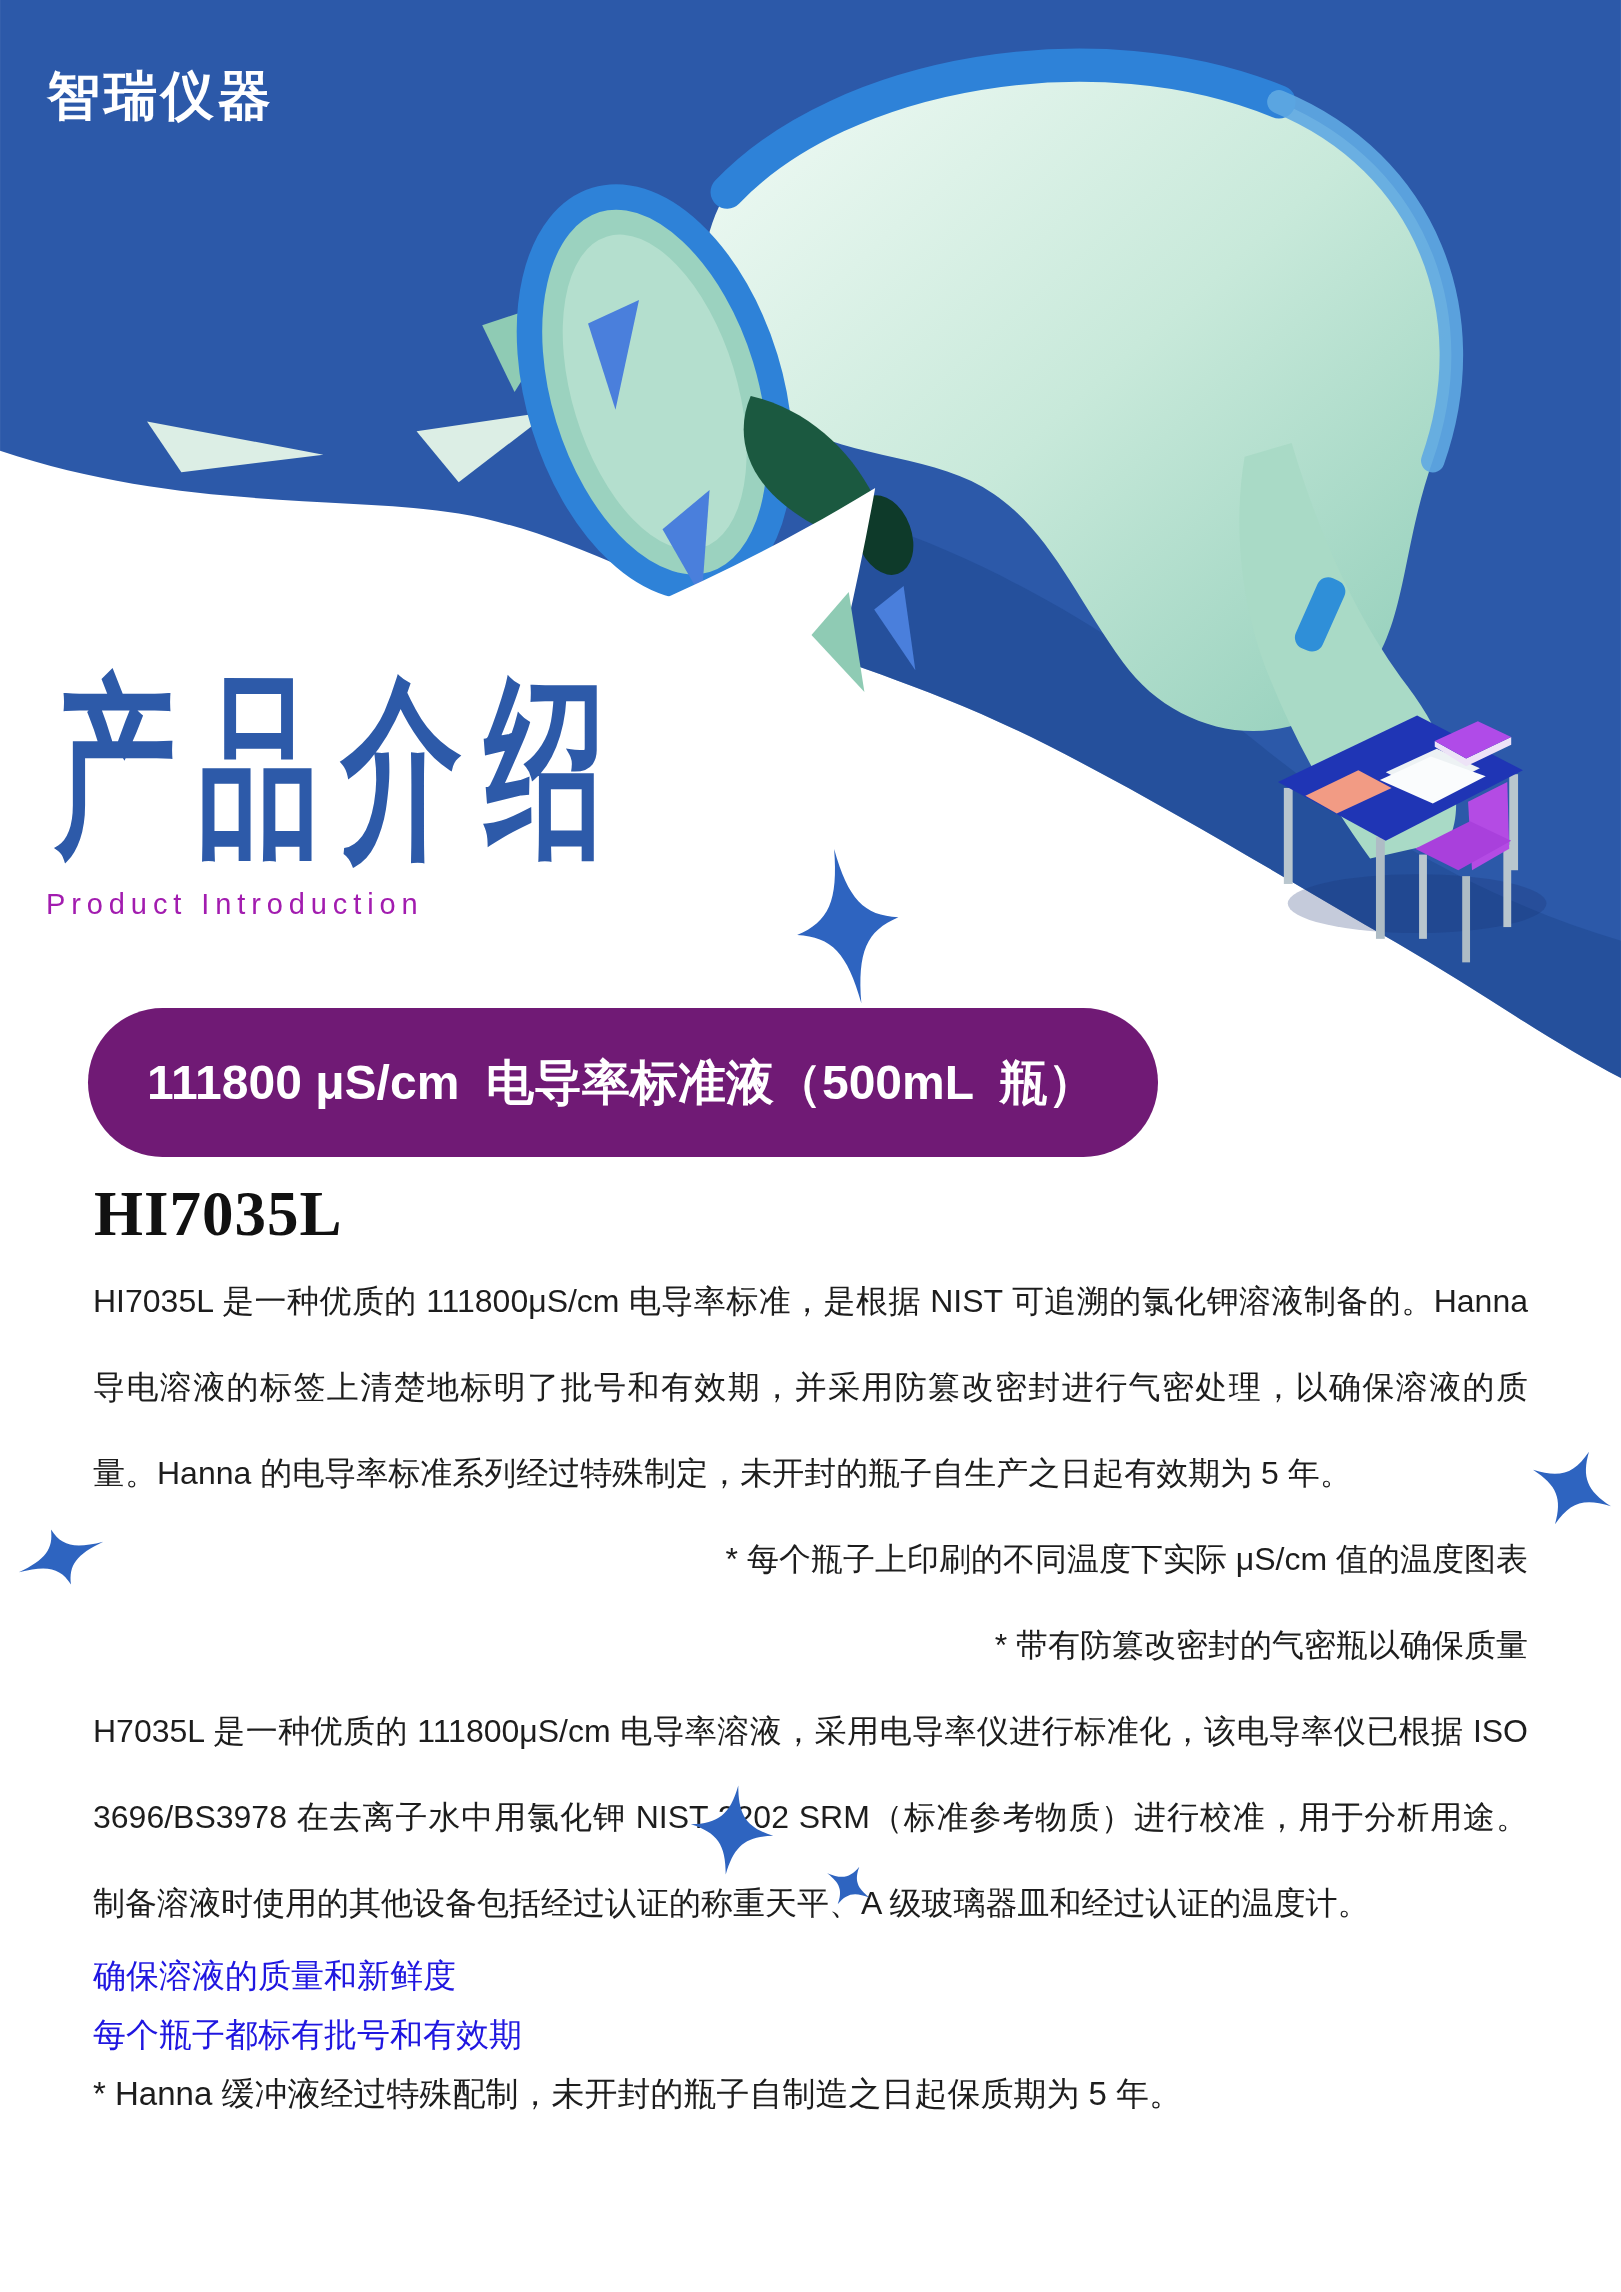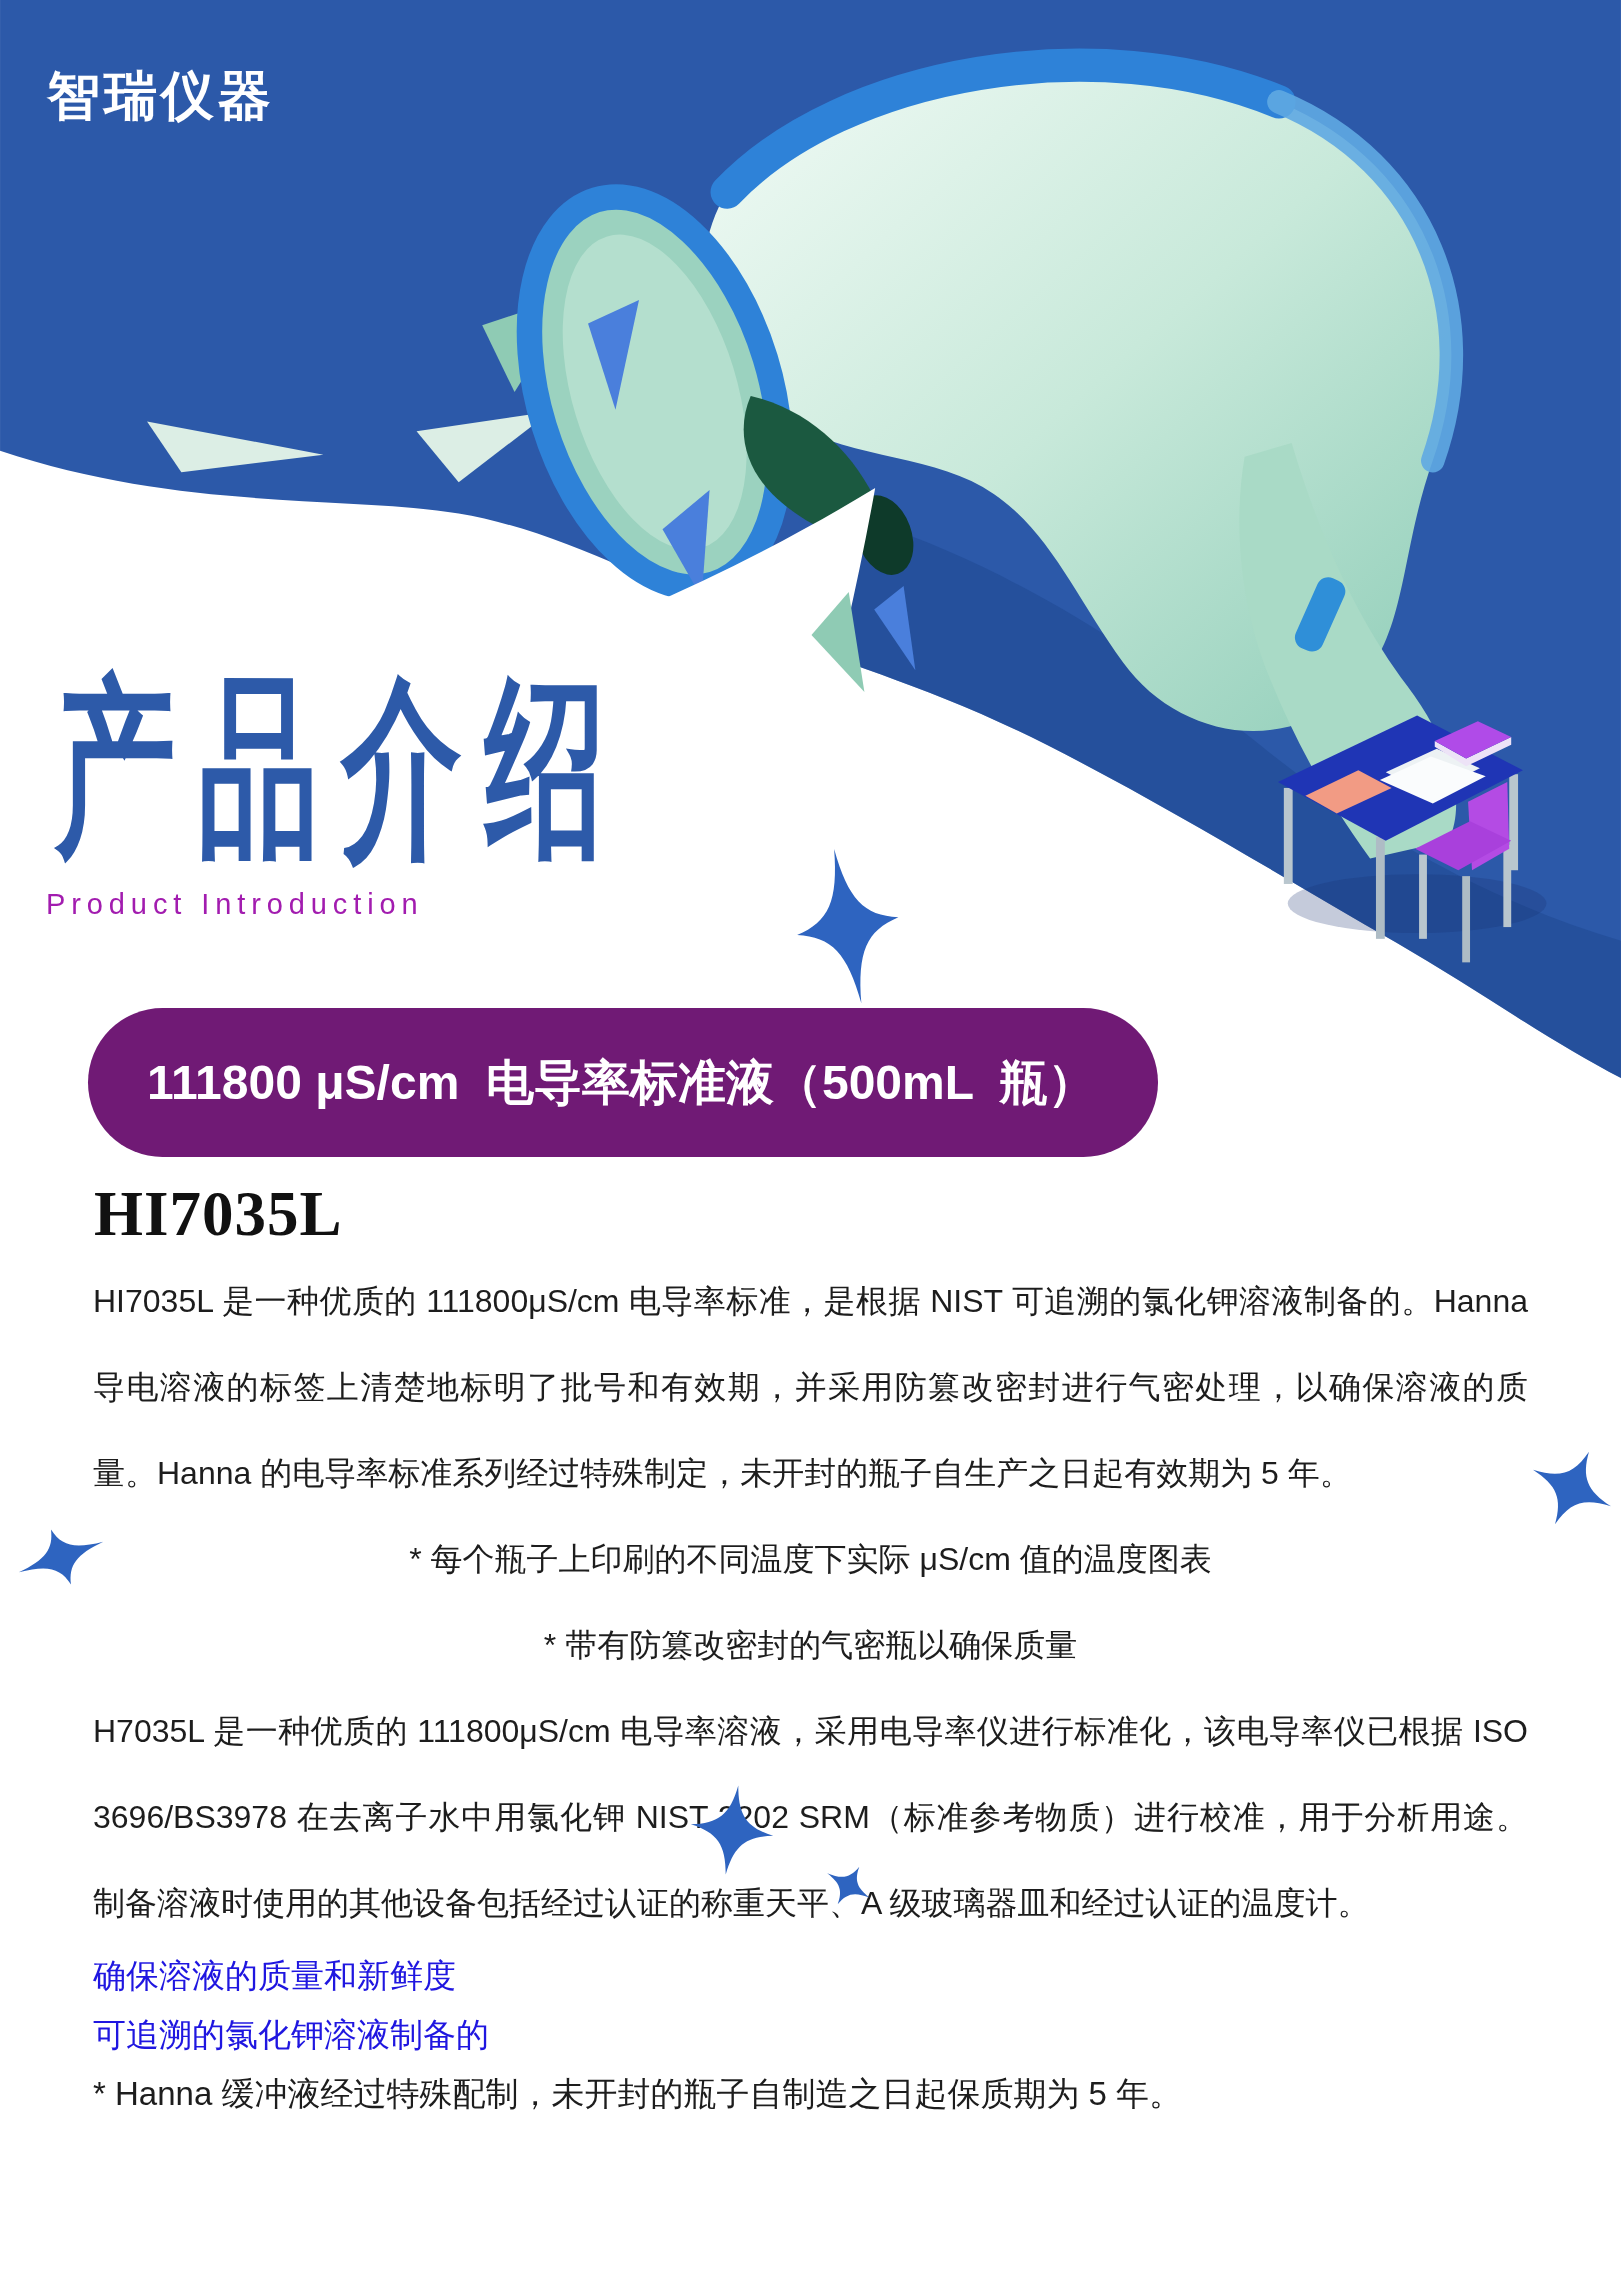--- a/index.html
+++ b/index.html
@@ -37,21 +37,21 @@
   .model{
     position:absolute;top:1178px;left:94px;z-index:2;
     font-family:"Liberation Serif","DejaVu Serif",serif;
     font-size:63px;font-weight:700;color:#111111;letter-spacing:1px;
   }
   .body-text{
     position:absolute;top:1258px;left:93px;width:1435px;z-index:2;
     font-size:32px;line-height:86px;color:#1d1d1d;
   }
   .body-text p{margin:0;text-align:justify;}
-  .body-text .bullet{text-align:center;}
+  .body-text .bullet{text-align:right;}
   .features{
     position:absolute;top:1946px;left:93px;width:1435px;z-index:2;
     font-size:33px;line-height:59px;
   }
   .feature-title{color:#1F16E0;}
   .feature-item{color:#1d1d1d;}
   .sparkle{position:absolute;z-index:5;pointer-events:none;}
   .sp-left{left:11.8px;top:1515px;}
   .sp-right{left:1525px;top:1443px;}
   .sp-nist{left:684px;top:1782px;}
@@ -151,16 +151,16 @@
 
 <div class="body-text">
   <p>HI7035L 是一种优质的 111800μS/cm 电导率标准，是根据 NIST 可追溯的氯化钾溶液制备的。Hanna 导电溶液的标签上清楚地标明了批号和有效期，并采用防篡改密封进行气密处理，以确保溶液的质量。Hanna 的电导率标准系列经过特殊制定，未开封的瓶子自生产之日起有效期为 5 年。</p>
   <p class="bullet">* 每个瓶子上印刷的不同温度下实际 μS/cm 值的温度图表</p>
   <p class="bullet">* 带有防篡改密封的气密瓶以确保质量</p>
   <p>H7035L 是一种优质的 111800μS/cm 电导率溶液，采用电导率仪进行标准化，该电导率仪已根据 ISO 3696/BS3978 在去离子水中用氯化钾 NIST 2202 SRM（标准参考物质）进行校准，用于分析用途。制备溶液时使用的其他设备包括经过认证的称重天平、A 级玻璃器皿和经过认证的温度计。</p>
 </div>
 
 <div class="features">
   <div class="feature-title">确保溶液的质量和新鲜度</div>
-  <div class="feature-title">可追溯的氯化钾溶液制备的</div>
+  <div class="feature-title">每个瓶子都标有批号和有效期</div>
   <div class="feature-item">* Hanna 缓冲液经过特殊配制，未开封的瓶子自制造之日起保质期为 5 年。</div>
 </div>
 
 
 </body></html>

